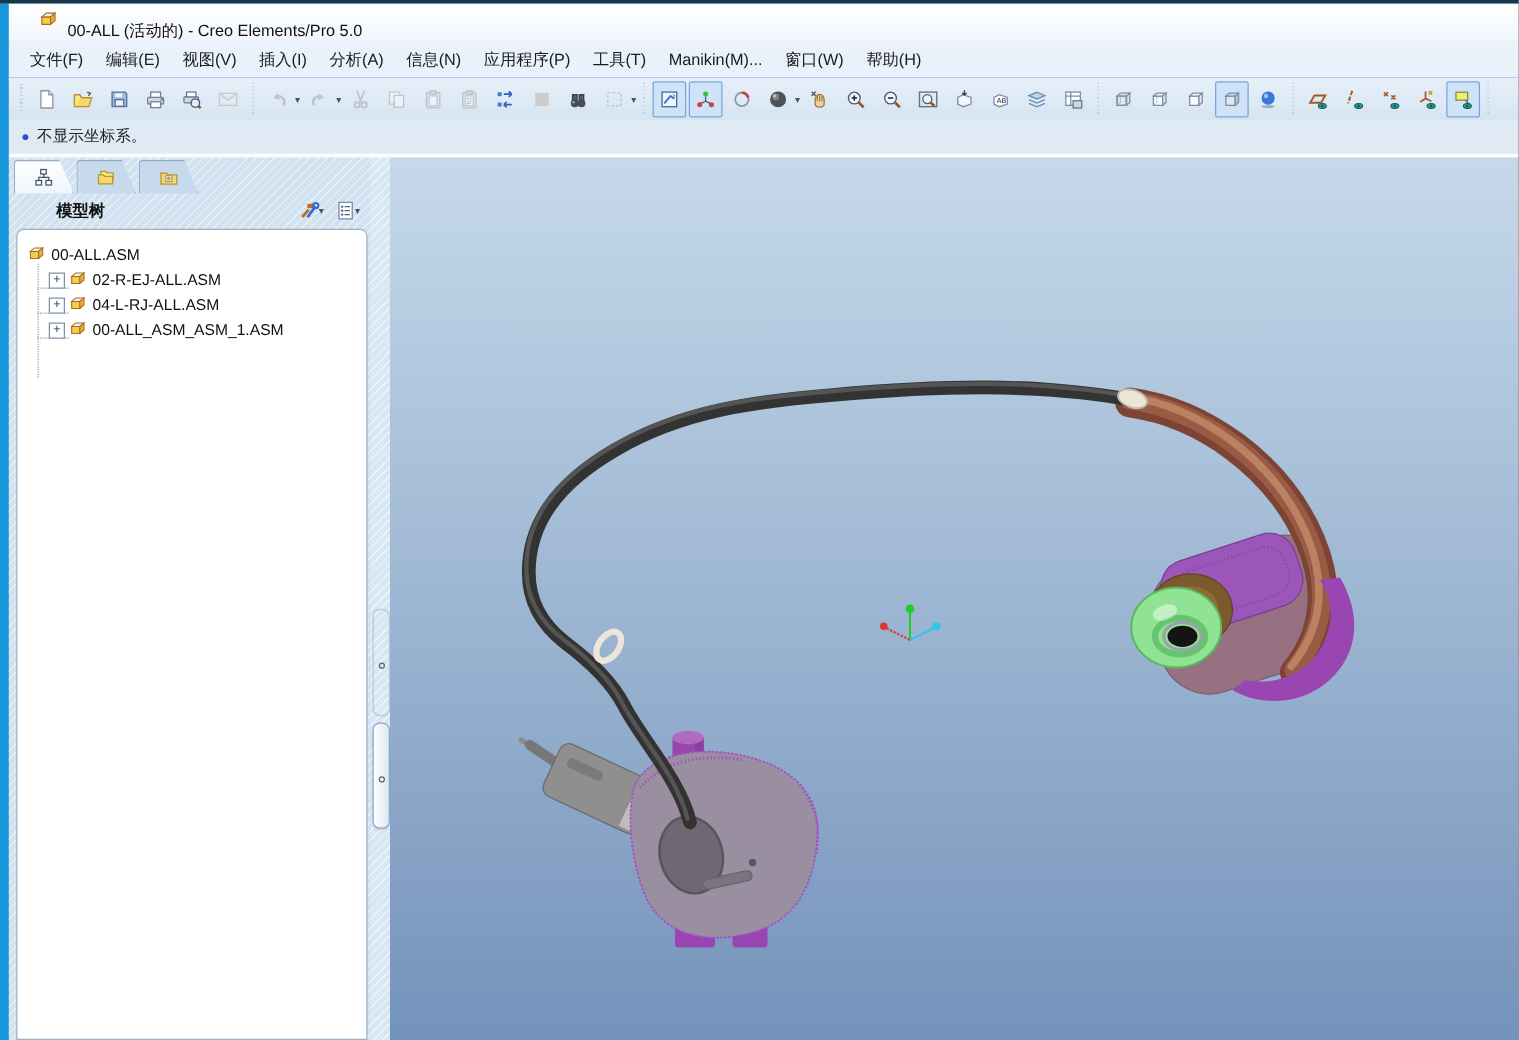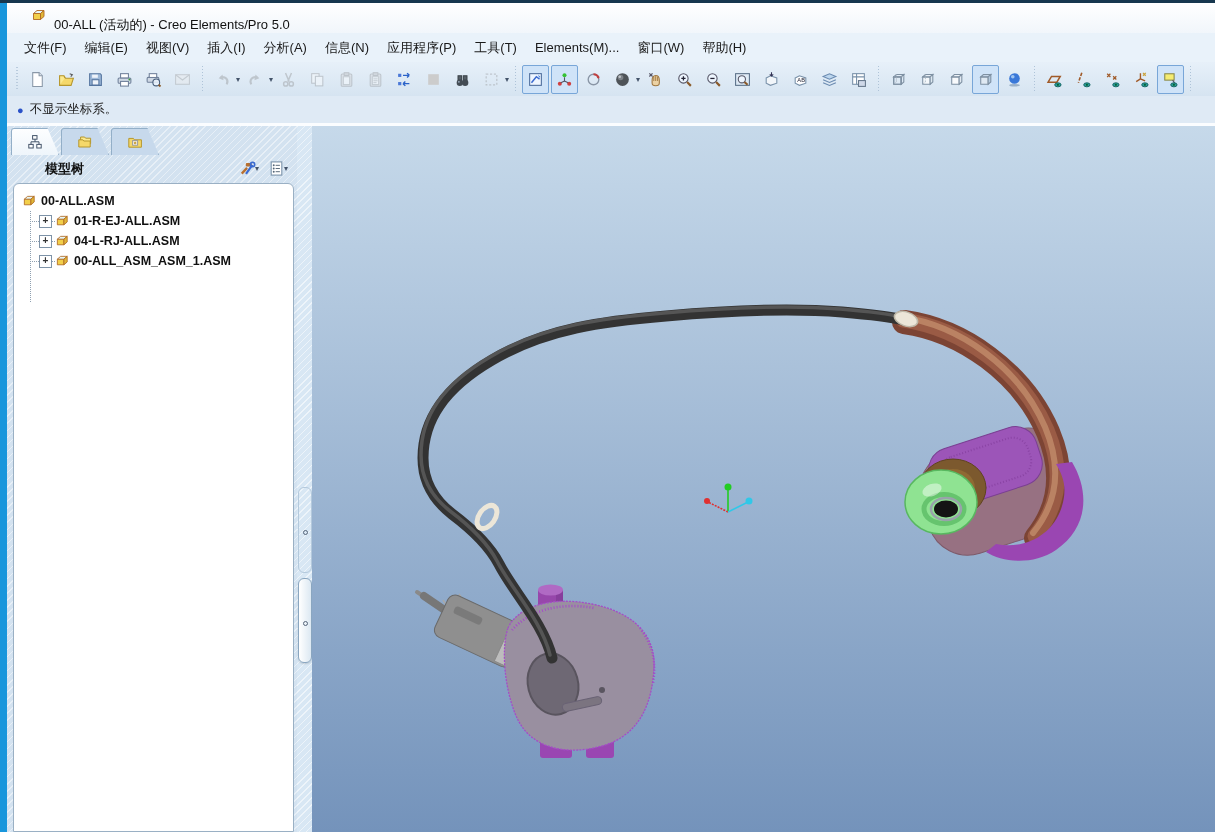--- a/index.html
+++ b/index.html
@@ -46,21 +46,21 @@
      clip-path:polygon(0 100%,0 0,76% 0,100% 100%);border:1px solid #93afc8;border-bottom:none;
      background:#c7d9ec;border-radius:3px 3px 0 0;}
   .tab.active{background:linear-gradient(#fdfeff,#eef5fb);}
   .panel-header{position:absolute;left:0;right:0;top:28px;height:29px;display:flex;align-items:center;padding-left:16px;}
   .panel-title{font-size:13px;font-weight:bold;color:#111;margin-left:22px;flex:0 0 auto;}
   .ph-spacer{flex:1;}
   .ph-btn{display:flex;align-items:center;margin-right:8px;}
   .tree-box{position:absolute;left:6px;right:3px;top:57px;bottom:0;background:#fff;
      border:1px solid #9ab0c4;border-radius:6px 6px 0 0;overflow:hidden;}
   .tree{position:relative;padding-top:7px;font-size:12.5px;color:#101010;}
-  .tree-row{height:20px;display:flex;align-items:center;white-space:nowrap;font-weight:bold;}
+  .tree-row{height:20px;display:flex;align-items:flex-end;white-space:nowrap;}
   .tree-row .lbl{margin-left:4px;}
   .stub{border-top:1px dotted #8fa0b0;height:0;}
   .expander{width:11px;height:11px;border:1px solid #7e93a8;background:#fff;font-size:10px;line-height:9px;
      text-align:center;color:#333;flex:0 0 auto;}
   .trunk{position:absolute;left:16px;top:27px;height:91px;border-left:1px dotted #8fa0b0;}
 
   
   .splitter{position:absolute;left:297px;top:126px;bottom:0;width:15px;background:#d8e7f4;
      background-image:repeating-linear-gradient(135deg,rgba(255,255,255,.55) 0 1px,transparent 1px 5px);}
   .sash{position:absolute;left:1px;width:12px;border-radius:6px;}
@@ -90,21 +90,21 @@
 
 <div class="menubar" id="menubar">
       <span class="menu-item">文件(F)</span>
       <span class="menu-item">编辑(E)</span>
       <span class="menu-item">视图(V)</span>
       <span class="menu-item">插入(I)</span>
       <span class="menu-item">分析(A)</span>
       <span class="menu-item">信息(N)</span>
       <span class="menu-item">应用程序(P)</span>
       <span class="menu-item">工具(T)</span>
-      <span class="menu-item">Elements(M)...</span>
+      <span class="menu-item">Manikin(M)...</span>
       <span class="menu-item">窗口(W)</span>
       <span class="menu-item">帮助(H)</span>
     </div>
 
 <div class="toolbar" id="toolbar">
       <div class="grip"></div>
       <span class="tb-wrap">
         <div class="tb-btn ">
           <svg width="17" height="17" viewBox="0 0 16 16">
             <path d="M3.5 1.5h6l3 3v10h-9z" fill="#fff" stroke="#8a98a8"></path>
@@ -527,21 +527,21 @@
             <span class="stub" style="width: 9px;"></span>
             <span class="expander">+</span>
             <span class="stub" style="width: 3px;"></span>
             <span style="display: flex;">
               <svg width="15" height="15" viewBox="0 0 16 16">
                 <path d="M2.5 5.5h7v6h-7z" fill="#f2cf4a" stroke="#b06820" stroke-width=".9"></path>
                 <path d="M2.5 5.5l3.5-3h7l-3.5 3z" fill="#e6f6f6" stroke="#b06820" stroke-width=".9"></path>
                 <path d="M9.5 5.5l3.5-3v6l-3.5 3z" fill="#e0b838" stroke="#b06820" stroke-width=".9"></path>
               </svg>
             </span>
-            <span class="lbl">01-R-EJ-ALL.ASM</span>
+            <span class="lbl">02-R-EJ-ALL.ASM</span>
           </div>
           <div class="tree-row" style="padding-left: 16px;">
             <span class="stub" style="width: 9px;"></span>
             <span class="expander">+</span>
             <span class="stub" style="width: 3px;"></span>
             <span style="display: flex;">
               <svg width="15" height="15" viewBox="0 0 16 16">
                 <path d="M2.5 5.5h7v6h-7z" fill="#f2cf4a" stroke="#b06820" stroke-width=".9"></path>
                 <path d="M2.5 5.5l3.5-3h7l-3.5 3z" fill="#e6f6f6" stroke="#b06820" stroke-width=".9"></path>
                 <path d="M9.5 5.5l3.5-3v6l-3.5 3z" fill="#e0b838" stroke="#b06820" stroke-width=".9"></path>

